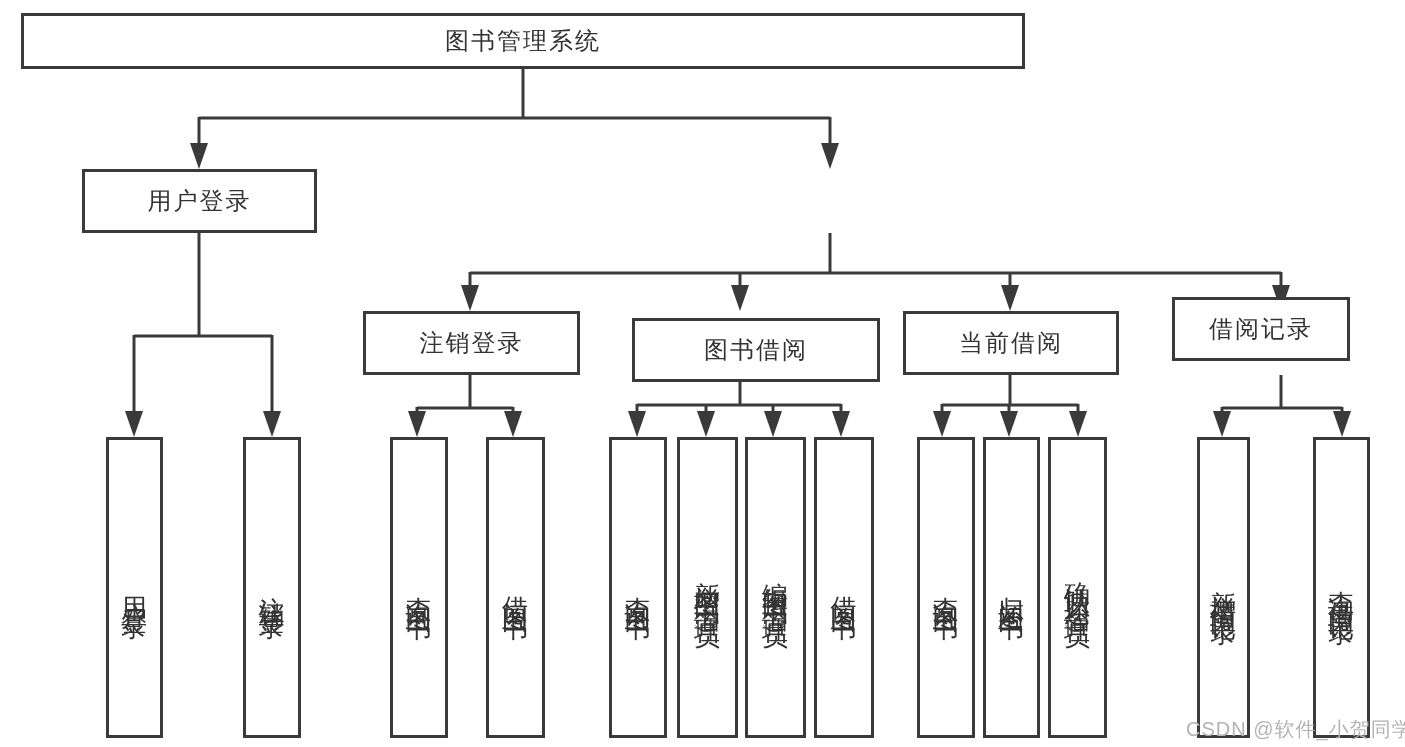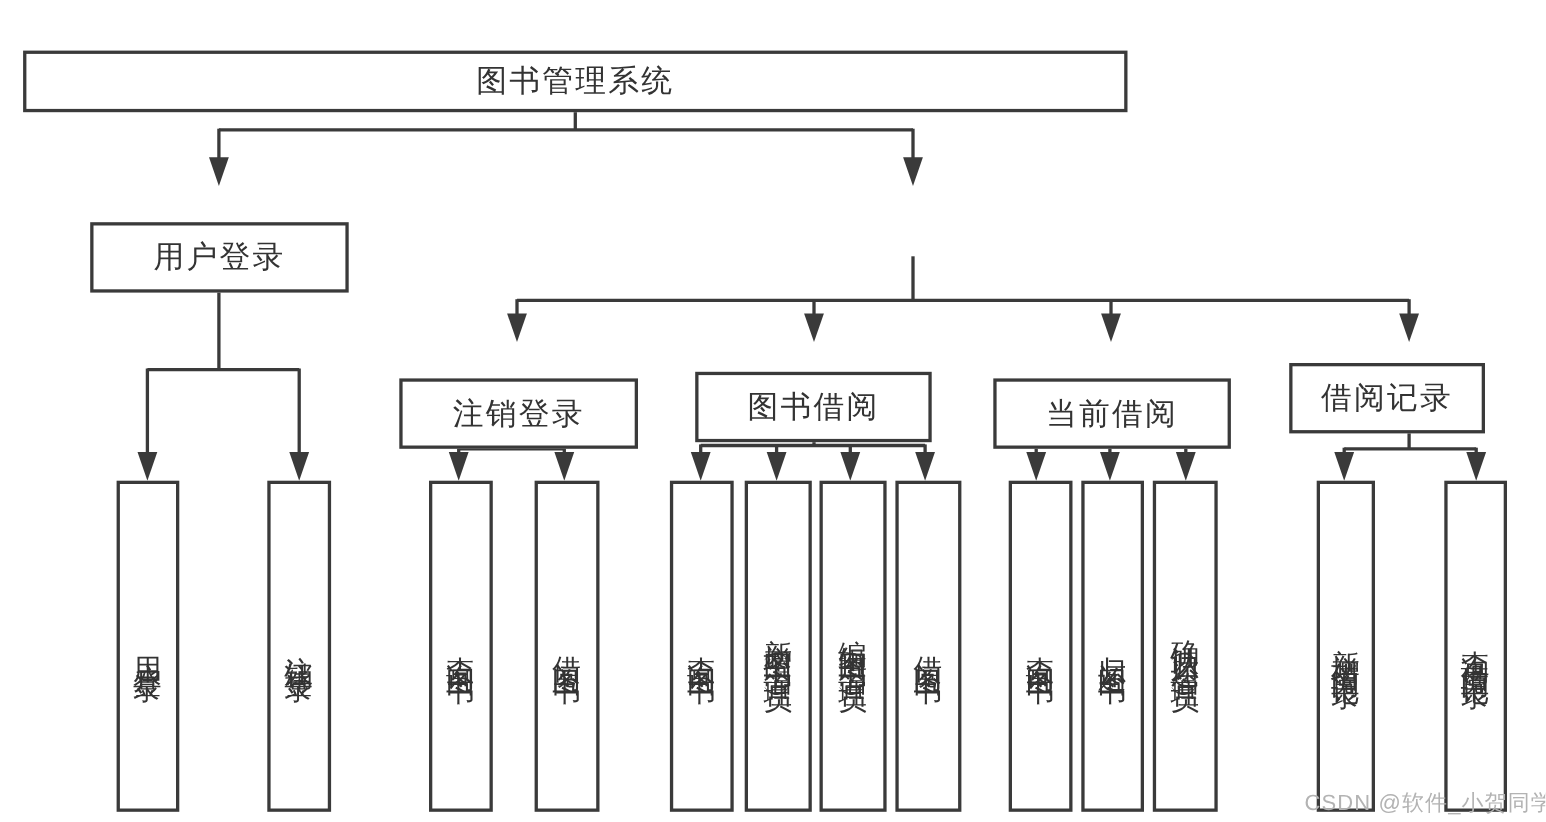--- a/index.html
+++ b/index.html
@@ -29,24 +29,23 @@
     background: #ffffff;
     border: 3px solid #3a3a3a;
     color: #333333;
     display: flex;
     align-items: center;
     justify-content: center;
     z-index: 1;
     text-align: center;
   }
   .node.h {
-    font-size: 28px;
+    font-size: 24px;
     letter-spacing: 2px;
     line-height: 1;
-    margin-top: 33px;
   }
   .node.v {
     writing-mode: vertical-rl;
     text-orientation: mixed;
     font-size: 26px;
     letter-spacing: 6px;
     line-height: 1;
   }
   .watermark {
     position: absolute;
@@ -135,21 +134,21 @@
       <polygon points="1222,437 1213,411 1231,411"></polygon>
       <polygon points="1342,437 1333,411 1351,411"></polygon>
     </g>
   </svg>
 
   <div class="node h" style="left:21px; top:13px; width:1004px; height:56px;">图书管理系统</div>
 
   <div class="node h" style="left:82px; top:169px; width:235px; height:64px;">用户登录</div>
 
   <div class="node h" style="left:363px; top:311px; width:217px; height:64px;">注销登录</div>
-  <div class="node h" style="left:632px; top:305px; width:215px; height:64px;">图书借阅</div>
+  <div class="node h" style="left:632px; top:318px; width:248px; height:64px;">图书借阅</div>
   <div class="node h" style="left:903px; top:311px; width:216px; height:64px;">当前借阅</div>
   <div class="node h" style="left:1172px; top:297px; width:178px; height:64px;">借阅记录</div>
 
   <div class="node v" style="left:106px; top:437px; width:57px; height:301px;">用户登录</div>
   <div class="node v" style="left:243px; top:437px; width:58px; height:301px;">注销登录</div>
 
   <div class="node v" style="left:390px; top:437px; width:58px; height:301px;">查询图书</div>
   <div class="node v" style="left:486px; top:437px; width:59px; height:301px;">借阅图书</div>
 
   <div class="node v" style="left:609px; top:437px; width:58px; height:301px;">查询图书</div>

